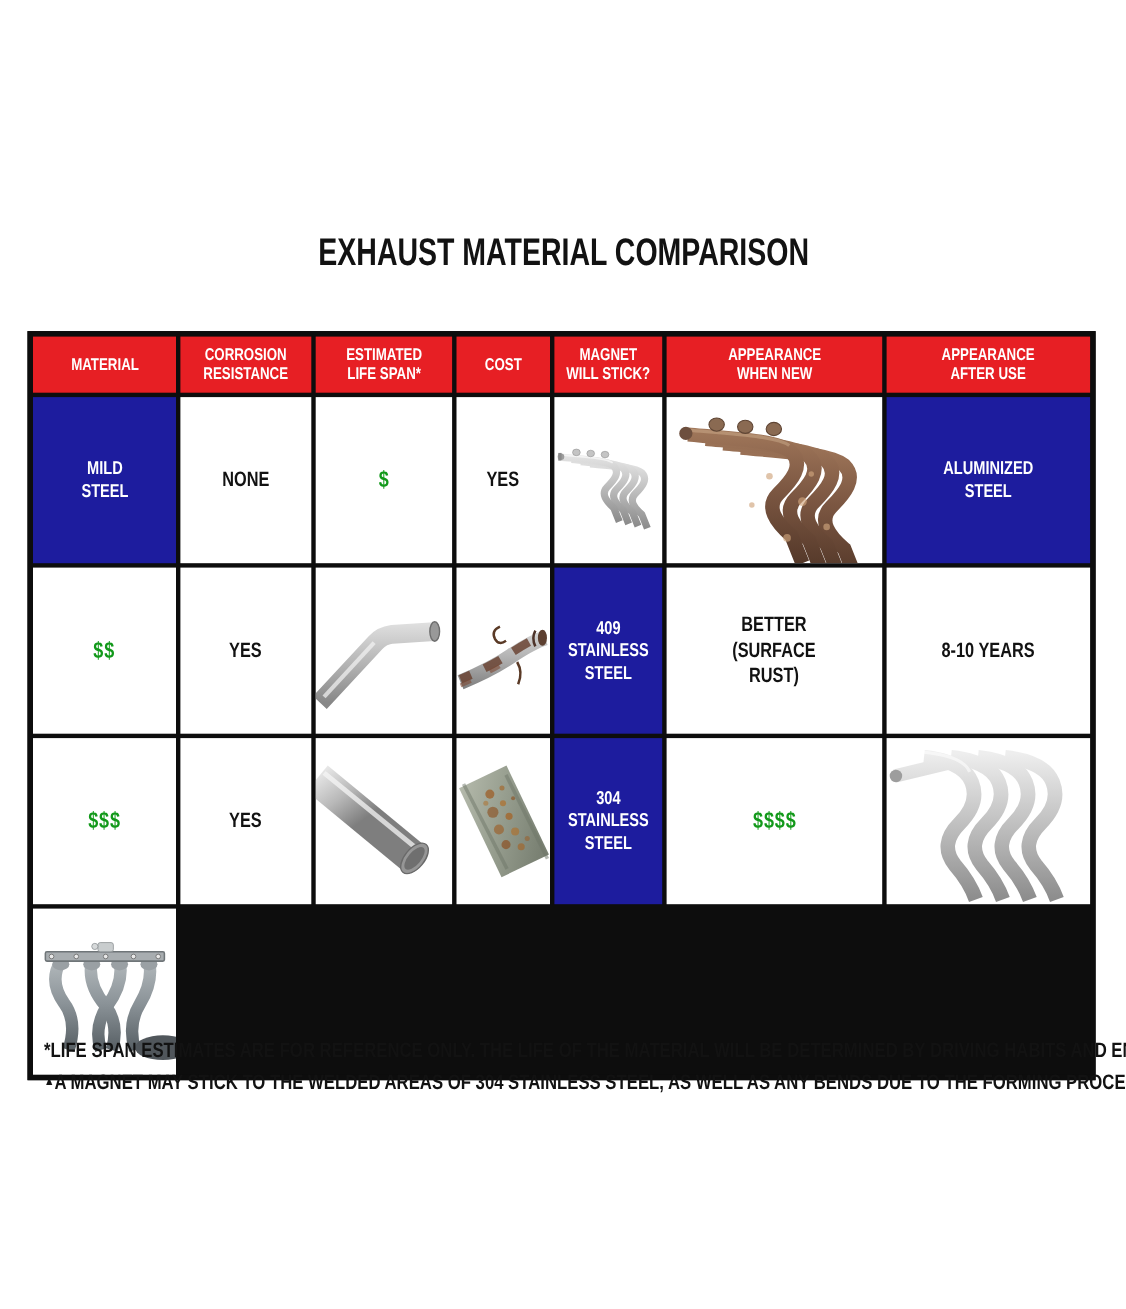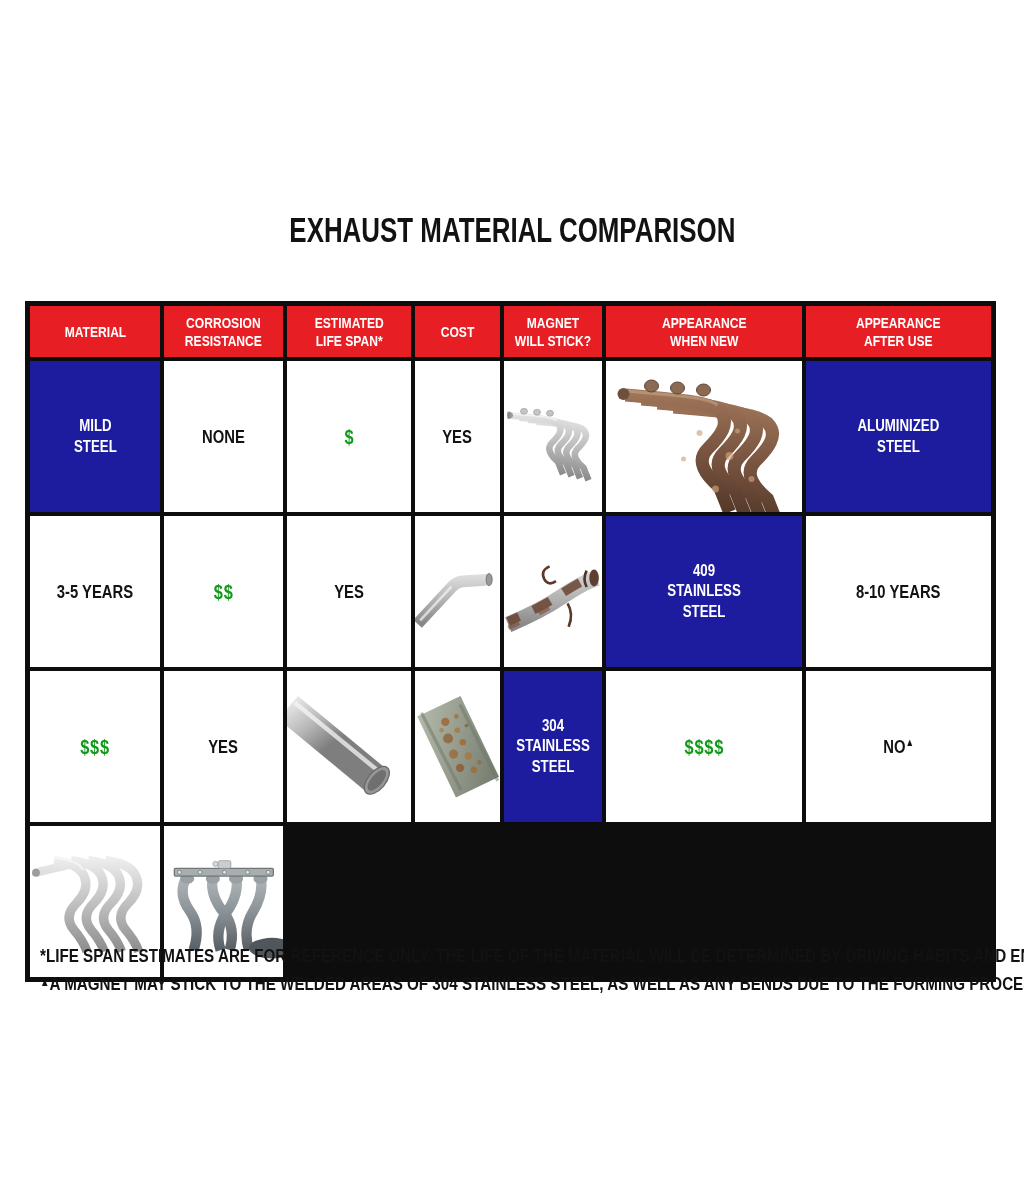--- a/index.html
+++ b/index.html
@@ -147,23 +147,20 @@
           <circle cx="104" cy="128" r="3.5"></circle>
           <circle cx="126" cy="70" r="2.5"></circle>
       </g>
     </svg>
   </div>
 
   <div class="cell mat">
       <span class="sq">ALUMINIZED
 STEEL</span>
     </div>
-  <div class="cell val">
-      <span class="sq">3-5 YEARS</span>
-    </div>
   <div class="cell cost">
       <span class="sq">$$</span>
     </div>
   <div class="cell val">
       <span class="sq"><span>YES</span><span class="sup"></span></span>
     </div>
   <div class="cell photo">
     <svg viewBox="0 0 196 151" aria-label="photo: new aluminized steel bent exhaust pipe">
       <defs>
           <linearGradient id="pg3" x1="0" y1="30" x2="0" y2="150" gradientUnits="userSpaceOnUse">
@@ -193,20 +190,25 @@
       <path d="M156 36 Q148 51 156 67" fill="none" stroke="#4e342a" stroke-width="5"></path>
       <path d="M86 28 Q68 36 76 52 Q84 66 98 56" fill="none" stroke="#5a3a26" stroke-width="5"></path>
       <path d="M120 98 Q132 118 122 142" fill="none" stroke="#5a3a26" stroke-width="5"></path>
     </svg>
   </div>
 
   <div class="cell mat">
       <span class="sq">409
 STAINLESS
 STEEL</span>
+    </div>
+  <div class="cell val">
+      <span class="sq">BETTER
+(SURFACE
+RUST)</span>
     </div>
   <div class="cell val">
       <span class="sq">8-10 YEARS</span>
     </div>
   <div class="cell cost">
       <span class="sq">$$$</span>
     </div>
   <div class="cell val">
       <span class="sq"><span>YES</span><span class="sup"></span></span>
     </div>
@@ -255,23 +257,20 @@
   </div>
 
   <div class="cell mat">
       <span class="sq">304
 STAINLESS
 STEEL</span>
     </div>
   <div class="cell cost">
       <span class="sq">$$$$</span>
     </div>
-  <div class="cell val">
-      <span class="sq"><span>NO</span><span class="sup">▲</span></span>
-    </div>
   <div class="cell photo">
     <svg viewBox="0 0 196 151" aria-label="photo: new 304 stainless steel headers">
       <defs>
           <linearGradient id="pg7" x1="0" y1="10" x2="0" y2="150" gradientUnits="userSpaceOnUse">
         <stop offset="0" stop-color="#eeeeee"></stop>
             <stop offset="0.5" stop-color="#bfbfbf"></stop>
             <stop offset="1" stop-color="#8d8d8d"></stop>
           </linearGradient>
         </defs>
       <g fill="none" stroke="url(#pg7)" stroke-width="14">

